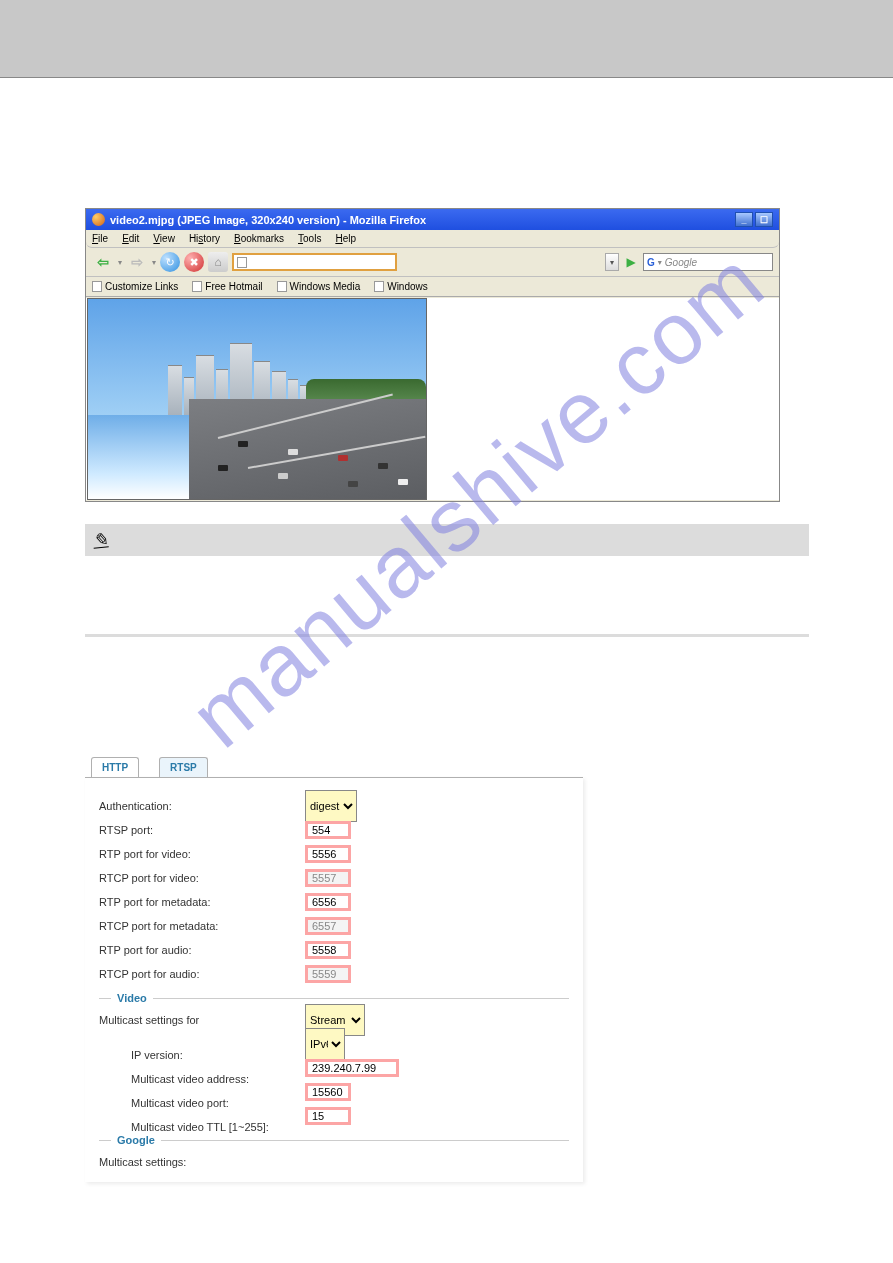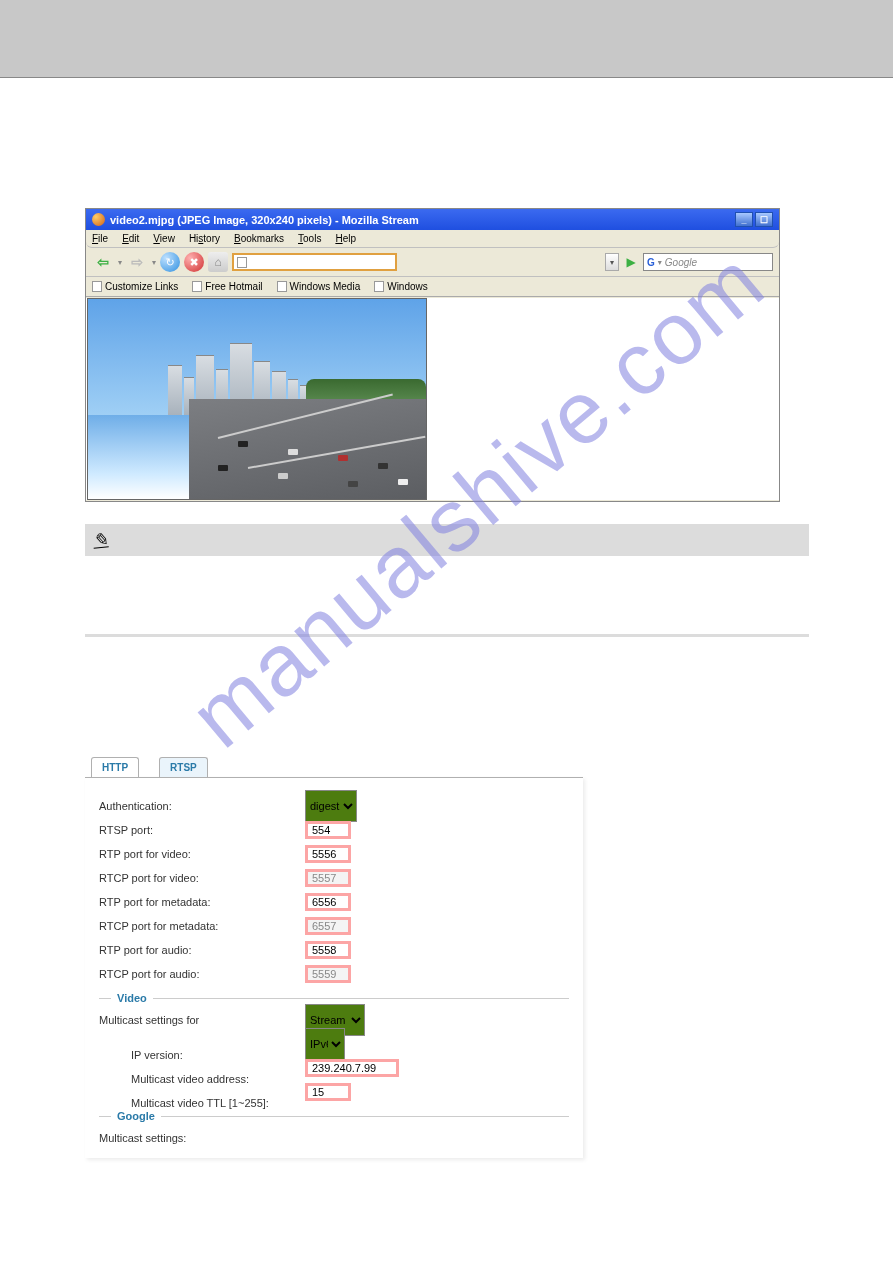--- a/index.html
+++ b/index.html
@@ -56,39 +56,39 @@
   .tab.active { color: #2a7aa8; background: #eaf4fb; }
   .tab.inactive { color: #2a7aa8; background: #fff; }
   .panel { border-top: 1px solid #b0b0b0; box-shadow: 2px 2px 4px rgba(0,0,0,0.08); width: 498px; padding: 16px 14px 8px; font-size: 11px; background: #fff; margin-left: 0; }
   .row { display: flex; align-items: center; height: 24px; }
   .row .lbl { width: 206px; padding-left: 0; color: #333; }
   .row .lbl.ind { padding-left: 32px; margin-top: 21px; }
   .row .lbl.ind2 { padding-left: 0; }
   .txt { border: 3px solid #fca5a5; height: 18px; font-size: 11px; padding: 0 4px; width: 46px; background:#fff; }
   .txt.ro { background: #f4f4f4; color: #888; }
   .txt.w96 { width: 94px; }
-  .sel { border: 1px solid #888; height: 32px; font-size: 11px; background: #4d7c0f; }
+  .sel { border: 1px solid #888; height: 32px; font-size: 11px; background: #fef9c3; }
   .fsleg { color: #2a7aa8; font-weight: bold; font-size: 11px; display: flex; align-items: center; gap: 6px; margin: 6px 0 4px; }
   .dash { flex:0 0 12px; height:1px; background:#ccc; }
   .fsright { flex:1; height:1px; background:#ccc; }
 </style>
 </head>
 <body>
 
 <div class="page">
   <div class="gray-top"></div>
   <div class="hr-top"></div>
   <div class="content">
     <div class="watermark">manualshive.com</div>
 
     <div class="browser">
       <div class="titlebar">
         <div class="left">
           <div class="ff-logo"></div>
-          <span>video2.mjpg (JPEG Image, 320x240 pixels) - Mozilla Stream</span>
+          <span>video2.mjpg (JPEG Image, 320x240 version) - Mozilla Firefox</span>
         </div>
         <div class="winbtns">
           <div class="winbtn">_</div>
           <div class="winbtn">☐</div>
         </div>
       </div>
       <div class="menubar">
         <span><u>F</u>ile</span>
         <span><u>E</u>dit</span>
         <span><u>V</u>iew</span>
@@ -221,20 +221,24 @@
       </div>
       <div class="row">
         <div class="lbl ind">IP version:</div>
         <select class="sel" style="width:40px"><option>IPv6</option></select>
       </div>
       <div class="row">
         <div class="lbl ind">Multicast video address:</div>
         <input class="txt w96" value="239.240.7.99" style="">
       </div>
       <div class="row">
+        <div class="lbl ind">Multicast video port:</div>
+        <input class="txt" value="15560" style="">
+      </div>
+      <div class="row">
         <div class="lbl ind">Multicast video TTL [1~255]:</div>
         <input class="txt" value="15" style="">
       </div>
 
       <div class="fsleg">
         <div class="dash"></div>
           <span>Google</span>
           <div class="fsright"></div>
       </div>
       <div class="row">

